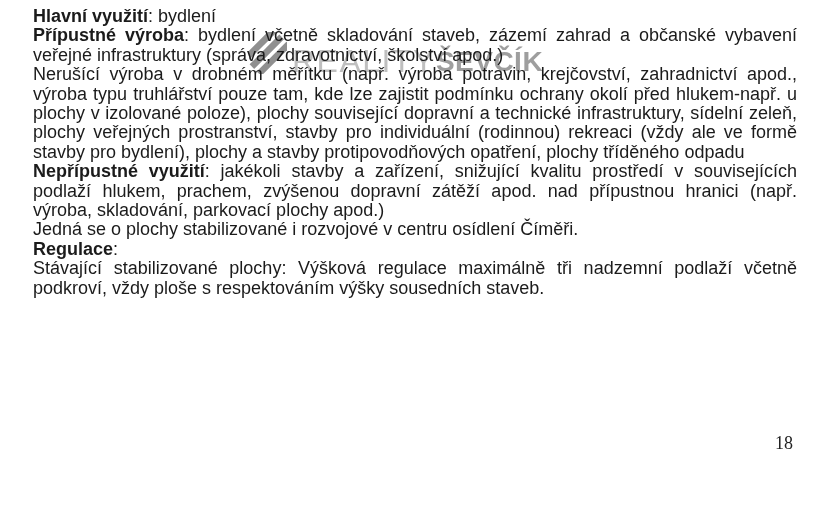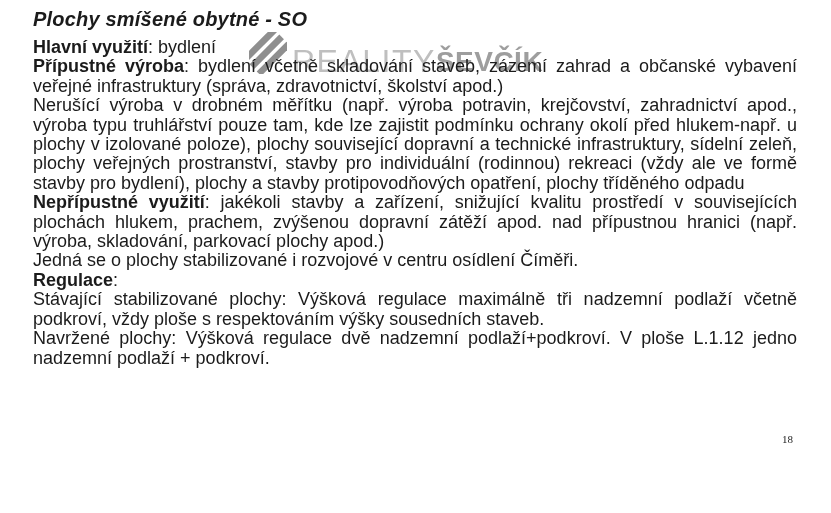--- a/index.html
+++ b/index.html
@@ -57,21 +57,21 @@
     line-height: 33px;
     font-weight: bold;
     letter-spacing: 0.5px;
   }
   .page-number {
     position: absolute;
     right: 38px;
     top: 433px;
     z-index: 2;
     font-family: "Liberation Serif", serif;
-    font-size: 11px;
+    font-size: 18px;
     color: #222222;
   }
 </style>
 </head>
 <body>
 
 <div class="page">
 
   <div class="watermark">
     <span class="wm-logo" style="color: rgb(143, 143, 143);">
@@ -81,35 +81,33 @@
           <rect x="-2" y="16" width="42" height="6.5"></rect>
           <rect x="-2" y="26" width="42" height="6.5"></rect>
         </g>
       </svg>
     </span>
     <span class="wm-light" style="color: rgb(191, 191, 191);">REALITY</span>
       <span class="wm-bold" style="color: rgb(158, 158, 158);">ŠEVČÍK</span>
   </div>
 
   <div class="content">
-    <h1 class="doc-title">Plochy smíšené obytné - SO</h1>
 
     <p class="body-par"><b class="lead">Hlavní využití</b><span>: bydlení</span></p>
 
     <p class="body-par"><b class="lead">Přípustné výroba</b><span>: bydlení včetně skladování staveb, zázemí zahrad a občanské vybavení veřejné infrastruktury (správa, zdravotnictví, školství apod.)</span></p>
 
 
     <p class="body-par"><span>Nerušící výroba v drobném měřítku (např. výroba potravin, krejčovství, zahradnictví apod., výroba typu truhlářství pouze tam, kde lze zajistit podmínku ochrany okolí před hlukem-např. u plochy v izolované poloze), plochy související dopravní a technické infrastruktury, sídelní zeleň, plochy veřejných prostranství, stavby pro individuální (rodinnou) rekreaci (vždy ale ve formě stavby pro bydlení), plochy a stavby protipovodňových opatření, plochy tříděného odpadu</span></p>
 
-    <p class="body-par"><b class="lead">Nepřípustné využití</b><span>: jakékoli stavby a zařízení, snižující kvalitu prostředí v souvisejících plochách hlukem, prachem, zvýšenou dopravní zátěží apod. nad přípustnou hranici (např. výroba, skladování, parkovací plochy apod.)</span></p>
+    <p class="body-par"><b class="lead">Nepřípustné využití</b><span>: jakékoli stavby a zařízení, snižující kvalitu prostředí v souvisejících podlaží hlukem, prachem, zvýšenou dopravní zátěží apod. nad přípustnou hranici (např. výroba, skladování, parkovací plochy apod.)</span></p>
 
     <p class="body-par"><span>Jedná se o plochy stabilizované i rozvojové v centru osídlení Číměři.</span></p>
 
     <p class="body-par"><b class="lead">Regulace</b><span>:</span></p>
 
     <p class="body-par"><span>Stávající stabilizované plochy: Výšková regulace maximálně tři nadzemní podlaží včetně podkroví, vždy ploše s respektováním výšky sousedních staveb.</span></p>
 
-    <p class="body-par"><span>Navržené plochy: Výšková regulace dvě nadzemní podlaží+podkroví. V ploše L.1.12 jedno nadzemní podlaží + podkroví.</span></p>
   </div>
 
   <div class="page-number">18</div>
 
 </div>
 
 </body></html>

